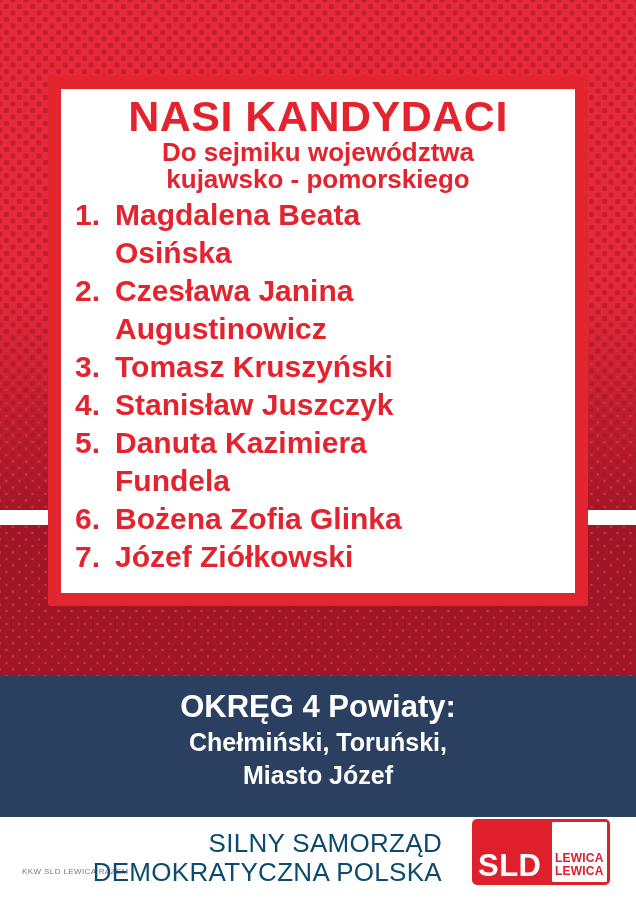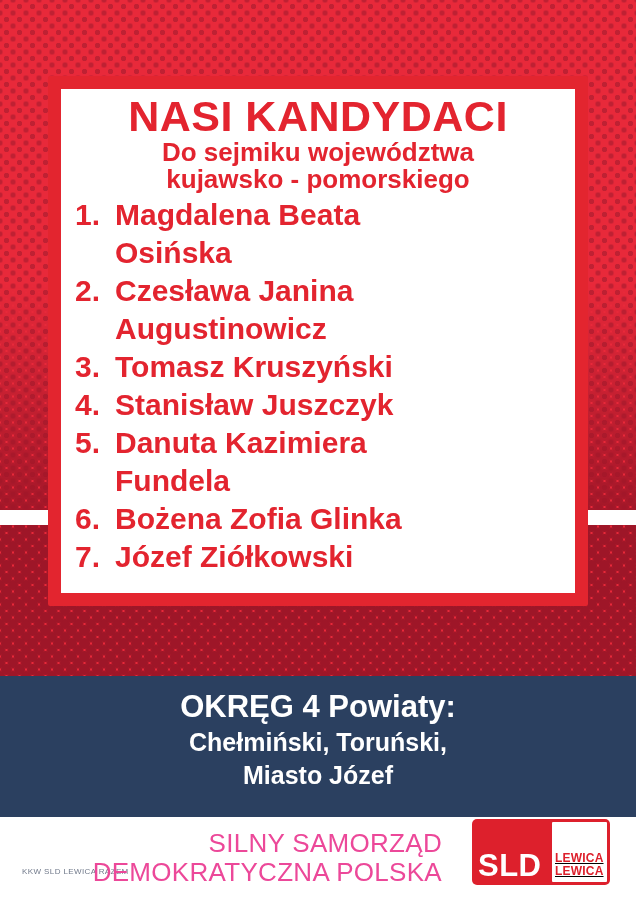--- a/index.html
+++ b/index.html
@@ -61,40 +61,39 @@
   
   .footer{
     position:absolute;left:0;top:817px;width:636px;height:83px;background:#ffffff;
   }
   .committee{
     position:absolute;left:22px;top:50px;
     font-size:8px;color:#70798a;letter-spacing:.4px;white-space:nowrap;
   }
   .slogan{
     position:absolute;right:194px;top:12px;text-align:right;
-    color:#ec4899;font-size:26px;line-height:29px;font-weight:400;
+    color:#0c4a6e;font-size:26px;line-height:29px;font-weight:400;
     letter-spacing:.3px;white-space:nowrap;
   }
   .sld-logo{
     position:absolute;left:472px;top:2px;width:138px;height:66px;
     box-sizing:border-box;background:#dd202c;border-radius:5px;
     padding:3px;display:flex;
   }
   .sld-left{
     width:57%;display:flex;align-items:flex-end;justify-content:flex-start;
     padding-left:3px;padding-bottom:1px;
   }
   .sld-acronym{
     color:#ffffff;font-size:31px;font-weight:700;line-height:30px;letter-spacing:.5px;
   }
   .sld-right{
     width:43%;background:#ffffff;border-radius:1px;
     display:flex;flex-direction:column;justify-content:flex-end;align-items:center;
     padding-bottom:4px;
-    text-decoration:underline;
   }
   .sld-right div{
     color:#dd202c;font-size:12px;font-weight:700;line-height:13px;letter-spacing:.2px;
   }
 </style>
 </head>
 <body>
 
 <div class="red-section"></div>
 <div class="stripe left"></div>

